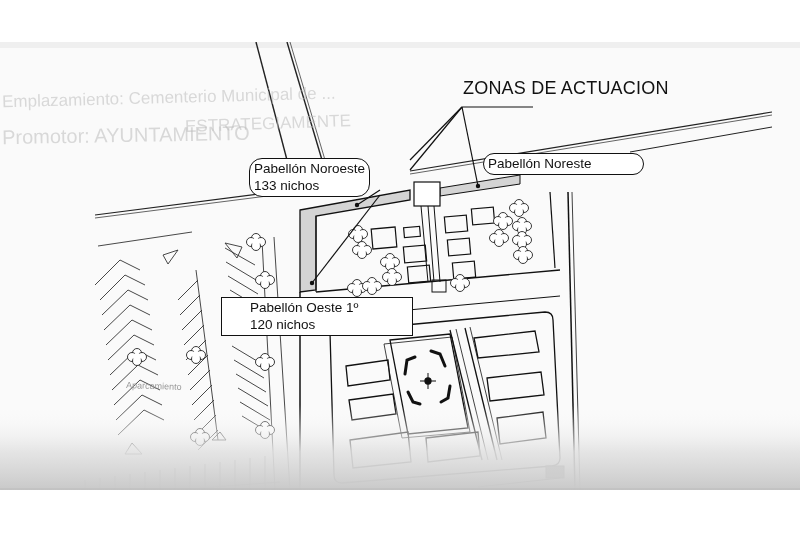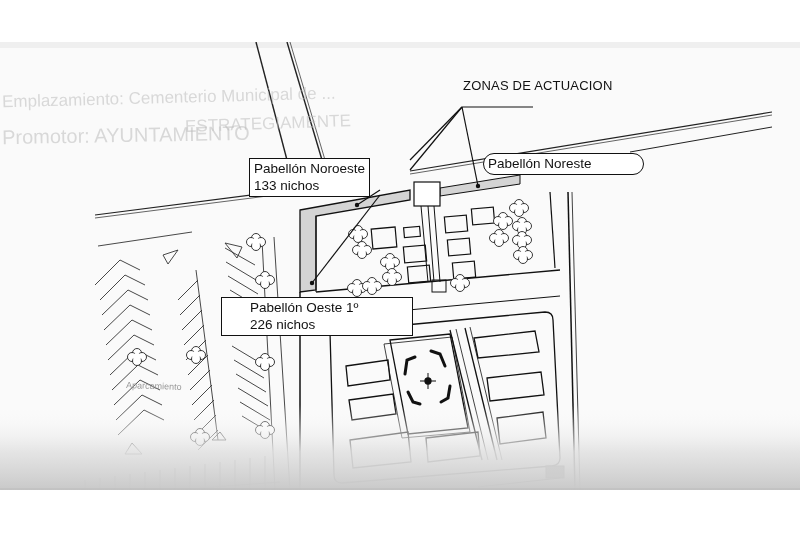--- a/index.html
+++ b/index.html
@@ -2,21 +2,21 @@
 <html><head>
 <meta charset="utf-8">
 <style>
   html, body { margin: 0; padding: 0; background: #ffffff; }
   body { width: 800px; height: 533px; position: relative; overflow: hidden;
          font-family: "Liberation Sans", sans-serif; }
   #scan { position: absolute; left: 0; top: 42px; width: 800px; height: 448px; }
   .label-box { position: absolute; background: #fff; border: 1.5px solid #111;
                padding: 1px 4px 2px 4px; font-size: 13.5px; line-height: 17px; color: #111;
                white-space: nowrap; }
-  .zonas { position: absolute; font-size: 13px; color: #111; letter-spacing: 0.2px; }
+  .zonas { position: absolute; font-size: 18px; color: #111; letter-spacing: 0.2px; }
   .ghost { position: absolute; color: #bdbdbd; opacity: 0.55; white-space: nowrap; }
   .aparc { position: absolute; font-size: 9px; color: #999; transform: rotate(2deg); }
 </style>
 </head>
 <body>
 
 <svg id="scan" viewBox="0 42 800 448" xmlns="http://www.w3.org/2000/svg">
   <defs>
     <linearGradient id="shade" x1="0" y1="0" x2="0" y2="1">
       <stop offset="0" stop-color="#ffffff" stop-opacity="0"></stop>
@@ -221,27 +221,27 @@
   <rect x="0" y="405" width="800" height="85" fill="url(#shade)"></rect>
   <rect x="0" y="488" width="800" height="2" fill="#bbb" opacity="0.5"></rect>
 </svg>
 
 <div class="ghost" style="left:2px; top:88px; font-size:17px; transform:rotate(-1.5deg);">Emplazamiento: Cementerio Municipal de ...</div>
 <div class="ghost" style="left:185px; top:114px; font-size:17px; transform:rotate(-2deg);">ESTRATEGIAMENTE</div>
 <div class="ghost" style="left:2px; top:124px; font-size:20px; transform:rotate(-1deg);">Promotor: AYUNTAMIENTO</div>
 
 <div class="zonas" style="left:463px; top:78px;">ZONAS DE ACTUACION</div>
 
-<div class="label-box" style="left:249px; top:158px;">
+<div class="label-box" style="left:249px; top:158px;border-radius:13px;">
   <div>Pabellón Noroeste</div>
   <div>133 nichos</div>
 </div>
 
 <div class="label-box" style="left:483px; top:153px; width:151px;border-radius:14px;">
   <div>Pabellón Noreste</div>
 </div>
 
 <div class="label-box" style="left:221px; top:297px; width:158px;padding-left:28px;">
   <div>Pabellón Oeste 1º</div>
-  <div>226 nichos</div>
+  <div>120 nichos</div>
 </div>
 
 <div class="aparc" style="left:126px; top:381px;">Aparcamiento</div>
 
 </body></html>

